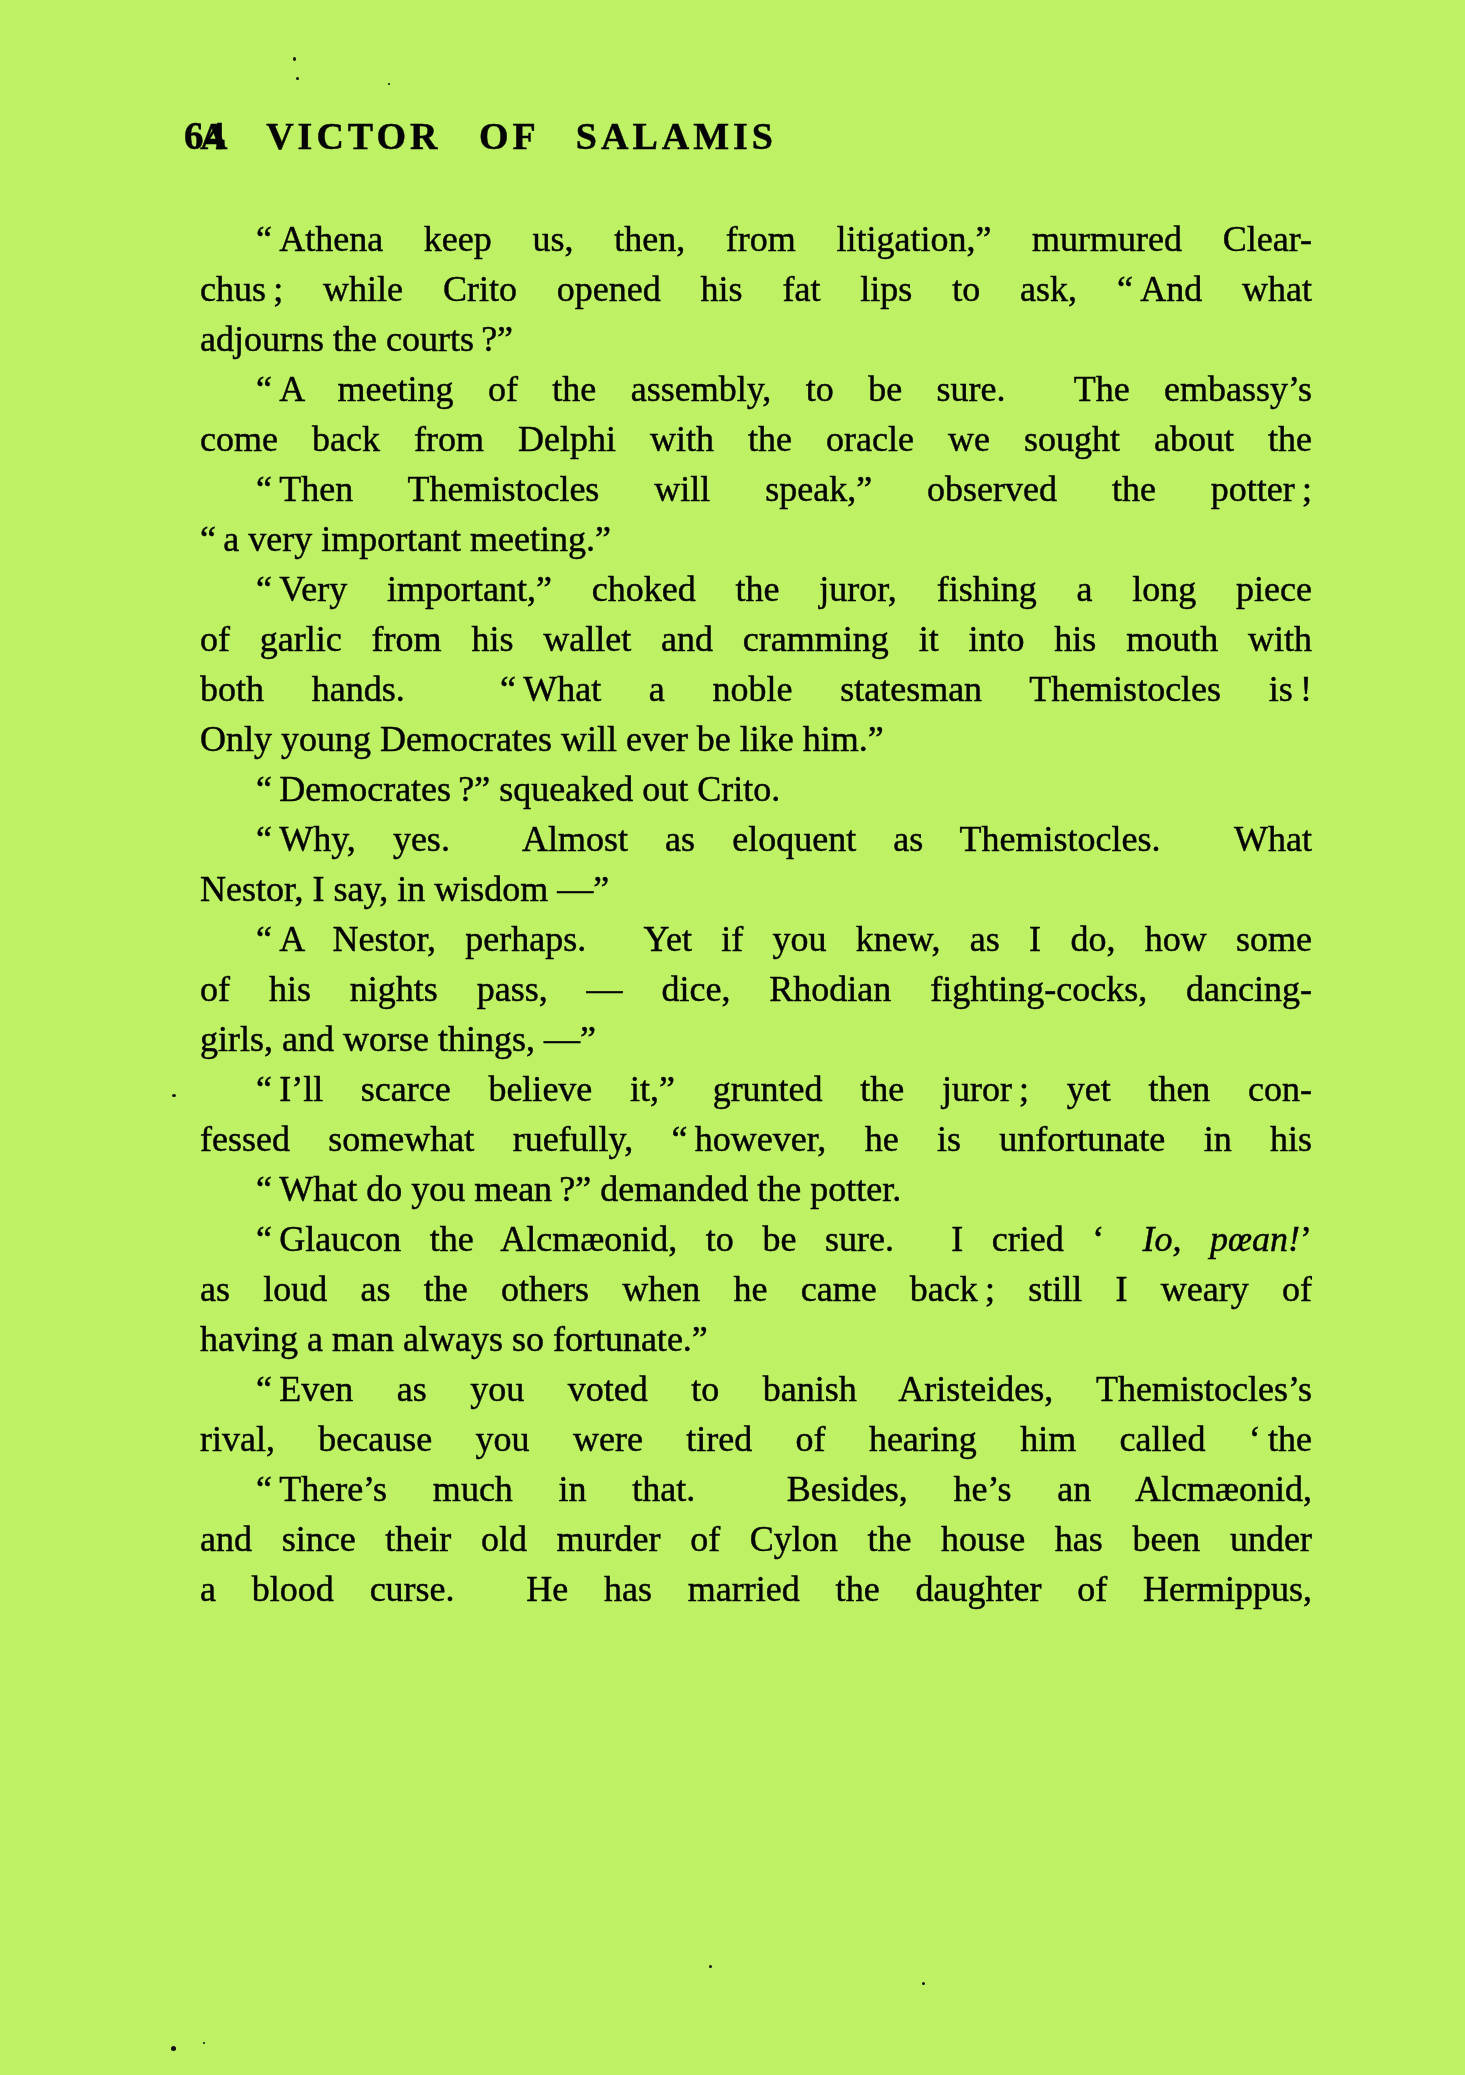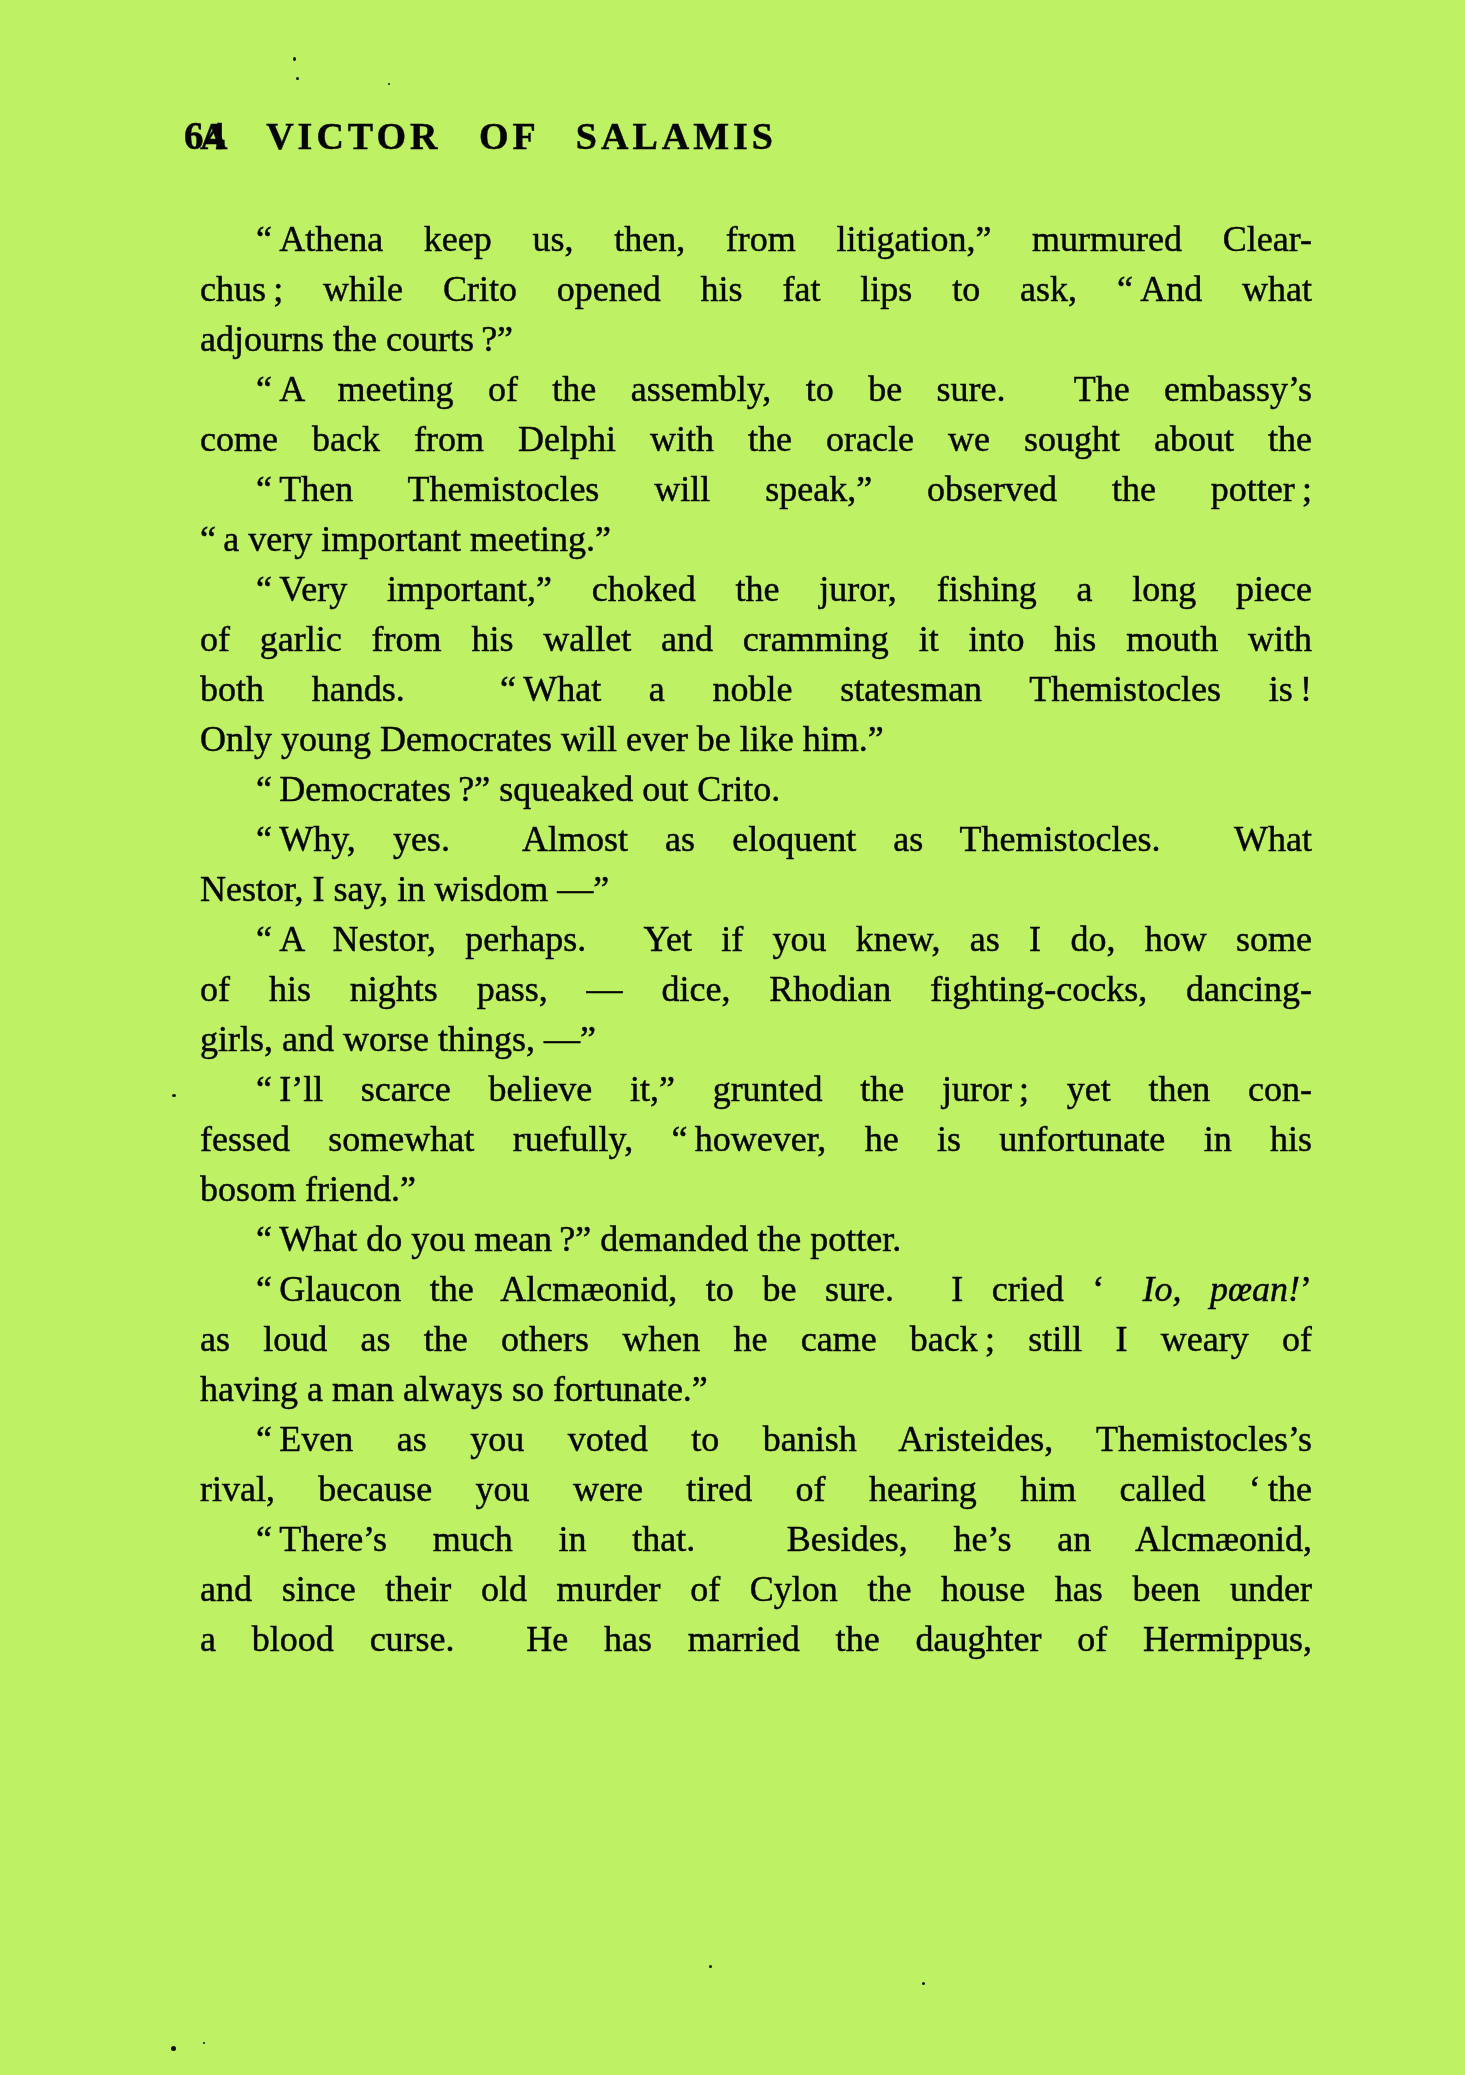--- a/index.html
+++ b/index.html
@@ -109,21 +109,20 @@
         <div class="line last"><span>Nestor, I say, in wisdom&nbsp;—”</span></div>
       </div>
       <div class="para">
         <div class="line first"><span>“ A Nestor, perhaps.&nbsp; Yet if you knew, as I do, how some</span></div>
         <div class="line"><span>of his nights pass, — dice, Rhodian fighting-cocks, dancing-</span></div>
         <div class="line last"><span>girls, and worse things,&nbsp;—”</span></div>
       </div>
       <div class="para">
         <div class="line first"><span>“ I’ll scarce believe it,” grunted the juror ; yet then con-</span></div>
         <div class="line"><span>fessed somewhat ruefully, “ however, he is unfortunate in his</span></div>
-        <div class="line last"><span>bosom friend.”</span></div>
       </div>
       <div class="para">
         <div class="line first last"><span>“ What do you mean ?” demanded the potter.</span></div>
       </div>
       <div class="para">
         <div class="line first"><span>“ Glaucon the Alcmæonid, to be sure.&nbsp; I cried ‘ </span><i>Io, pœan!</i><span>’</span></div>
         <div class="line"><span>as loud as the others when he came back ; still I weary of</span></div>
         <div class="line last"><span>having a man always so fortunate.”</span></div>
       </div>
       <div class="para">

